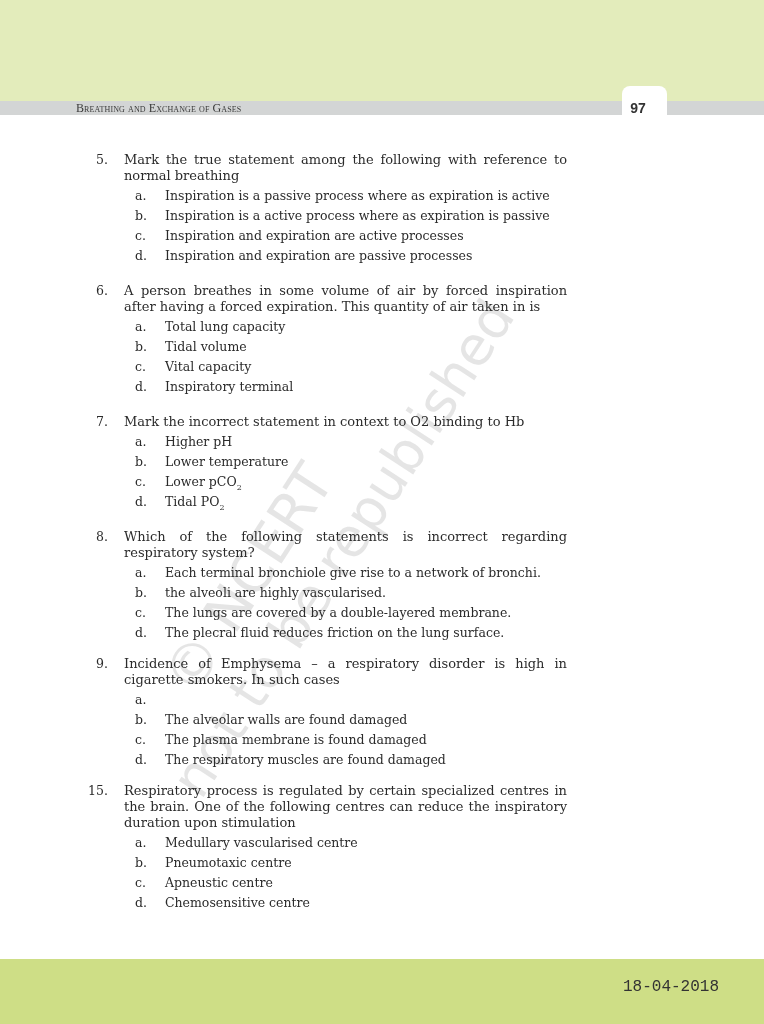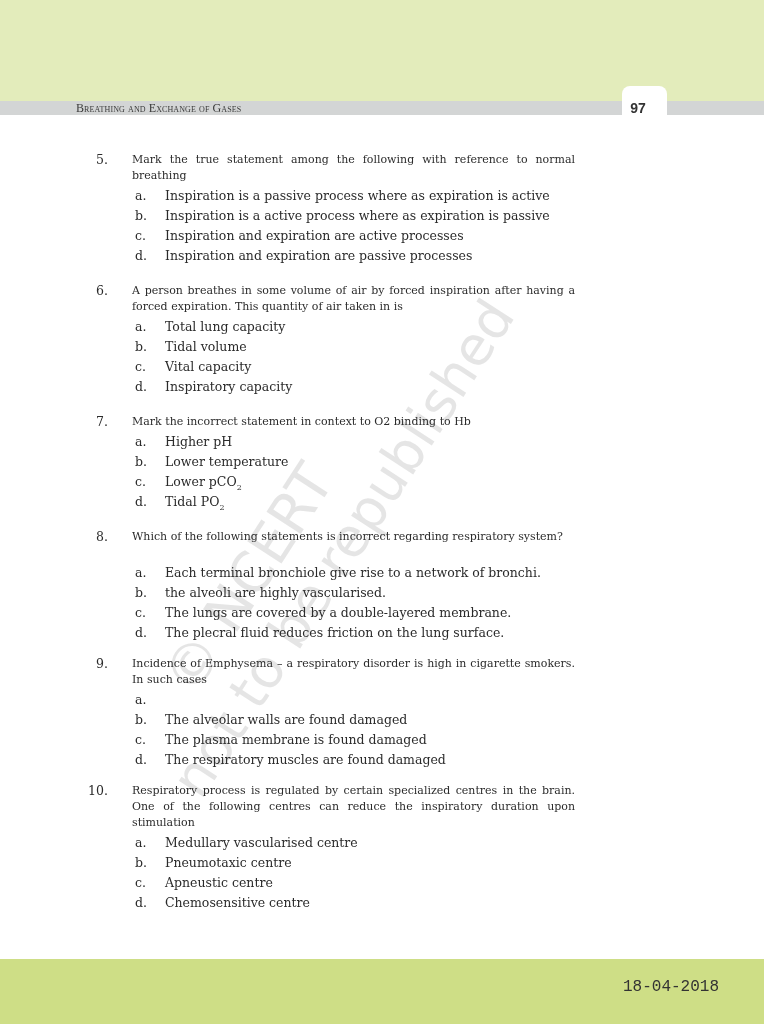--- a/index.html
+++ b/index.html
@@ -24,22 +24,22 @@
     position:absolute; left:622px; top:100px; width:32px; text-align:center;
     font-family:"Liberation Sans", sans-serif; font-weight:bold; font-size:14px; color:#333;
   }
   .content { position:absolute; left:0; top:0; width:764px; }
   .q { position:absolute; left:0; width:764px; }
   .q-num {
     position:absolute; left:86px; width:22px; text-align:right;
     font-size:12.5px; line-height:16px;
   }
   .q-text {
-    position:absolute; left:132px; width:443px;
-    font-size:11px; line-height:16px; text-align:justify;
+    position:absolute; left:124px; width:443px;
+    font-size:13px; line-height:16px; text-align:justify;
   }
   .opts { position:absolute; left:0; width:764px; }
   .opt { position:relative; height:20px; }
   .opt-letter { position:absolute; left:135px; font-size:12.5px; line-height:20px; }
   .opt-text { position:absolute; left:165px; font-size:12.5px; line-height:20px; white-space:nowrap;text-align:right; }
   .sub { font-size:8px; vertical-align:-4px; }
   .watermark {
     position:absolute; left:0; top:0; width:764px; height:1024px; pointer-events:none; overflow:hidden;
   }
   .wm-line {
@@ -103,21 +103,21 @@
     <div class="opt">
         <span class="opt-letter">b.</span>
         <span class="opt-text">Tidal volume</span>
       </div>
     <div class="opt">
         <span class="opt-letter">c.</span>
         <span class="opt-text">Vital capacity</span>
       </div>
     <div class="opt">
         <span class="opt-letter">d.</span>
-        <span class="opt-text">Inspiratory capacity</span>
+        <span class="opt-text">Inspiratory terminal</span>
       </div>
   </div>
 
   <div class="q" style="top:414px;">
     <div class="q-num">7.</div>
     <div class="q-text">Mark the incorrect statement in context to O2 binding to Hb</div>
   </div>
   <div class="opts" style="top:432px;">
     <div class="opt">
         <span class="opt-letter">a.</span>
@@ -176,21 +176,21 @@
         <span class="opt-letter">c.</span>
         <span class="opt-text">The plasma membrane is found damaged</span>
       </div>
     <div class="opt">
         <span class="opt-letter">d.</span>
         <span class="opt-text">The  respiratory muscles are found damaged</span>
       </div>
   </div>
 
   <div class="q" style="top:783px;">
-    <div class="q-num">10.</div>
+    <div class="q-num">15.</div>
     <div class="q-text">Respiratory process is regulated by certain specialized centres in the brain. One of the following centres can reduce the inspiratory duration upon stimulation</div>
   </div>
   <div class="opts" style="top:833px;">
     <div class="opt">
         <span class="opt-letter">a.</span>
         <span class="opt-text">Medullary vascularised centre</span>
       </div>
     <div class="opt">
         <span class="opt-letter">b.</span>
         <span class="opt-text">Pneumotaxic centre</span>

